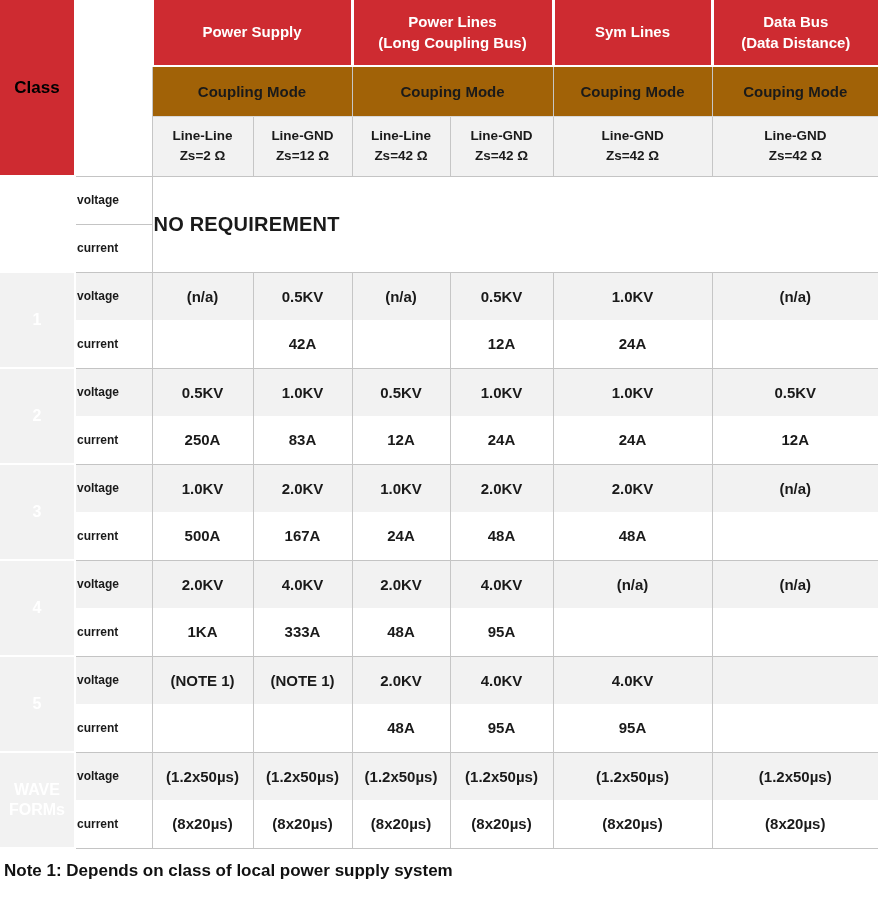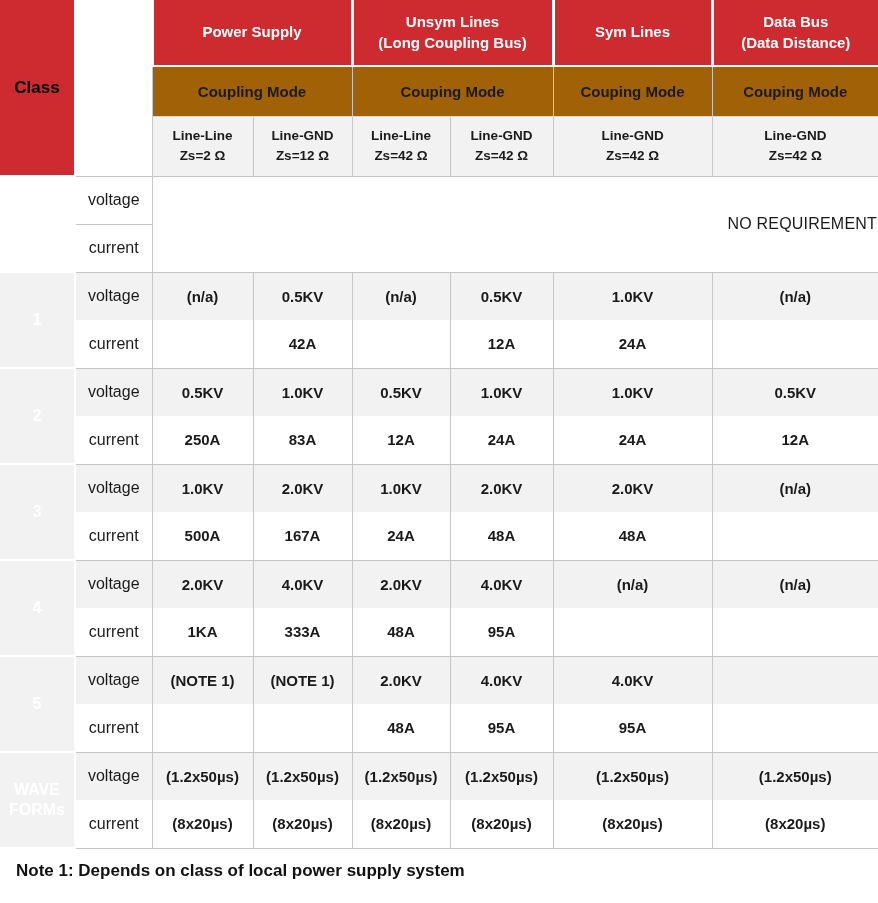--- a/index.html
+++ b/index.html
@@ -80,50 +80,50 @@
     line-height:1.5;
     margin-top:29px;
   }
   
   tr.brow{height:48px}
   tr.vrow td{background:#f2f2f2}
   tr.crow td{background:#ffffff}
   tr.vrow td:not(.classCell){border-top:1px solid #c4c4c4}
   tr.noshade td{background:#ffffff}
   .lblCell{
-    font-weight:normal;
-    font-size:16px;
-    text-align:center;
+    font-weight:bold;
+    font-size:12px;
+    text-align:left;
     vertical-align:middle;
     border-right:1px solid #c6c6c6;
   }
   .lblSep{border-bottom:1px solid #c4c4c4}
   .dataCell{
     font-weight:bold;
     font-size:15px;
     text-align:center;
     vertical-align:middle;
     border-right:1px solid #c6c6c6;
   }
   td.lastCol{border-right:0}
   .mergedCell{
-    font-weight:normal;
-    font-size:16px;
-    text-align:right;
+    font-weight:bold;
+    font-size:20px;
+    text-align:left;
     vertical-align:middle;
     background:#ffffff;
     letter-spacing:0.2px;
   }
   tr.lastBody td{border-bottom:1px solid #c4c4c4}
   
   .note{
     font-weight:bold;
     font-size:17px;
     color:#111;
-    padding:12px 8px 0 16px;
+    padding:12px 8px 0 4px;
   }
 </style>
 </head>
 <body>
 
 <table class="spec">
   <colgroup>
     <col style="width:75px">
       <col style="width:77px">
     <col style="width:101px">
@@ -135,21 +135,21 @@
   </colgroup>
   <tbody>
     <tr class="r1">
       <td class="classHead" rowspan="3">Class</td>
       <td class="blankCell" rowspan="3"></td>
       <td class="redGroup" colspan="2">
         <div class="title">Power Supply</div>
 
       </td>
       <td class="redGroup" colspan="2">
-        <div class="title">Unsym Lines</div>
+        <div class="title">Power Lines</div>
         <div class="sub">(Long Coupling Bus)</div>
       </td>
       <td class="redGroup">
         <div class="title">Sym Lines</div>
 
       </td>
       <td class="redGroup lastCol">
         <div class="title">Data Bus</div>
         <div class="sub">(Data Distance)</div>
       </td>

